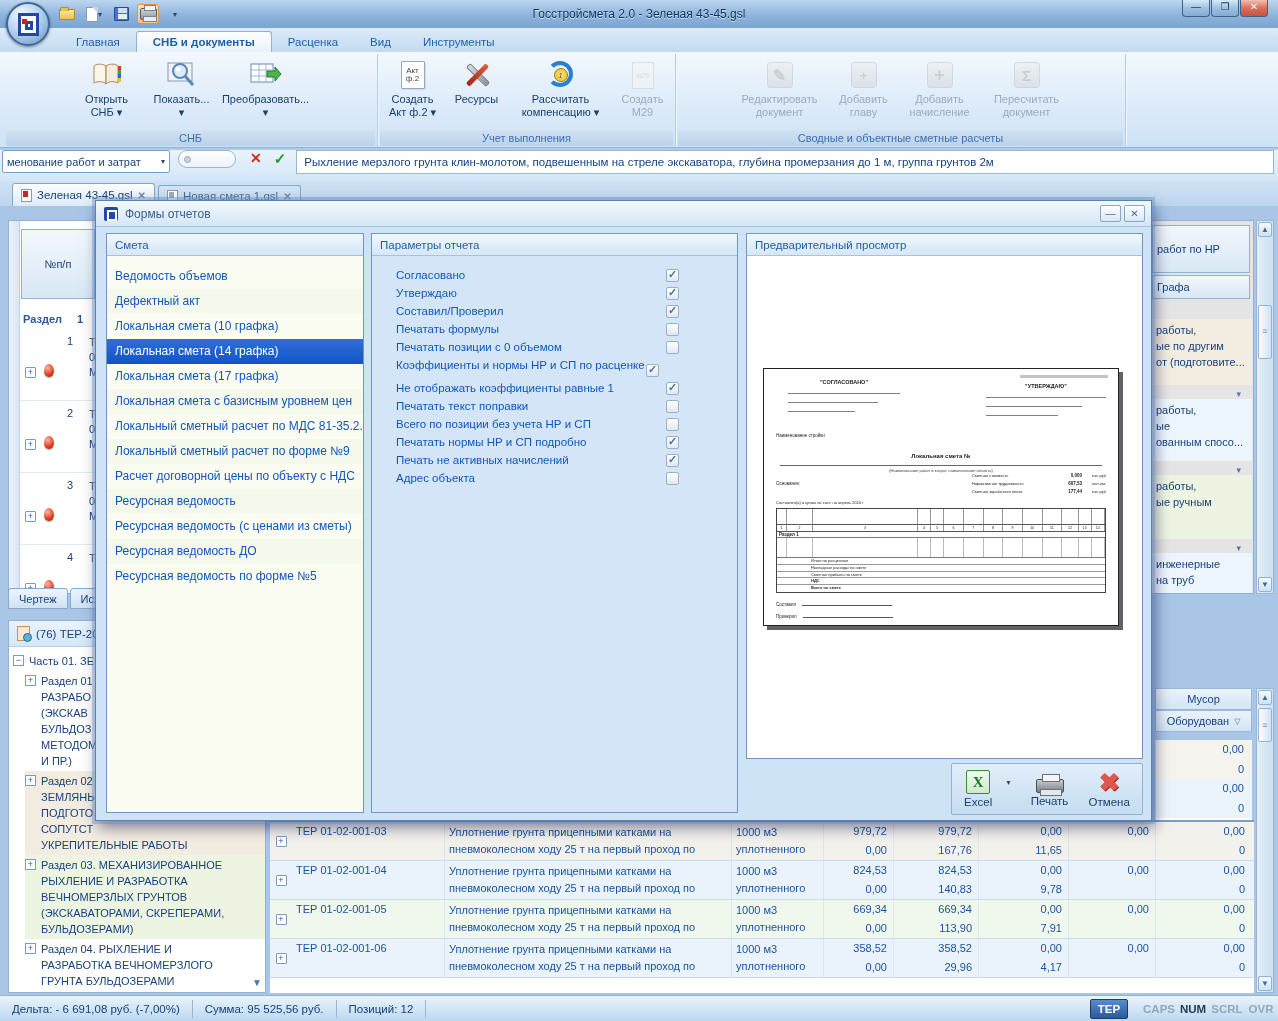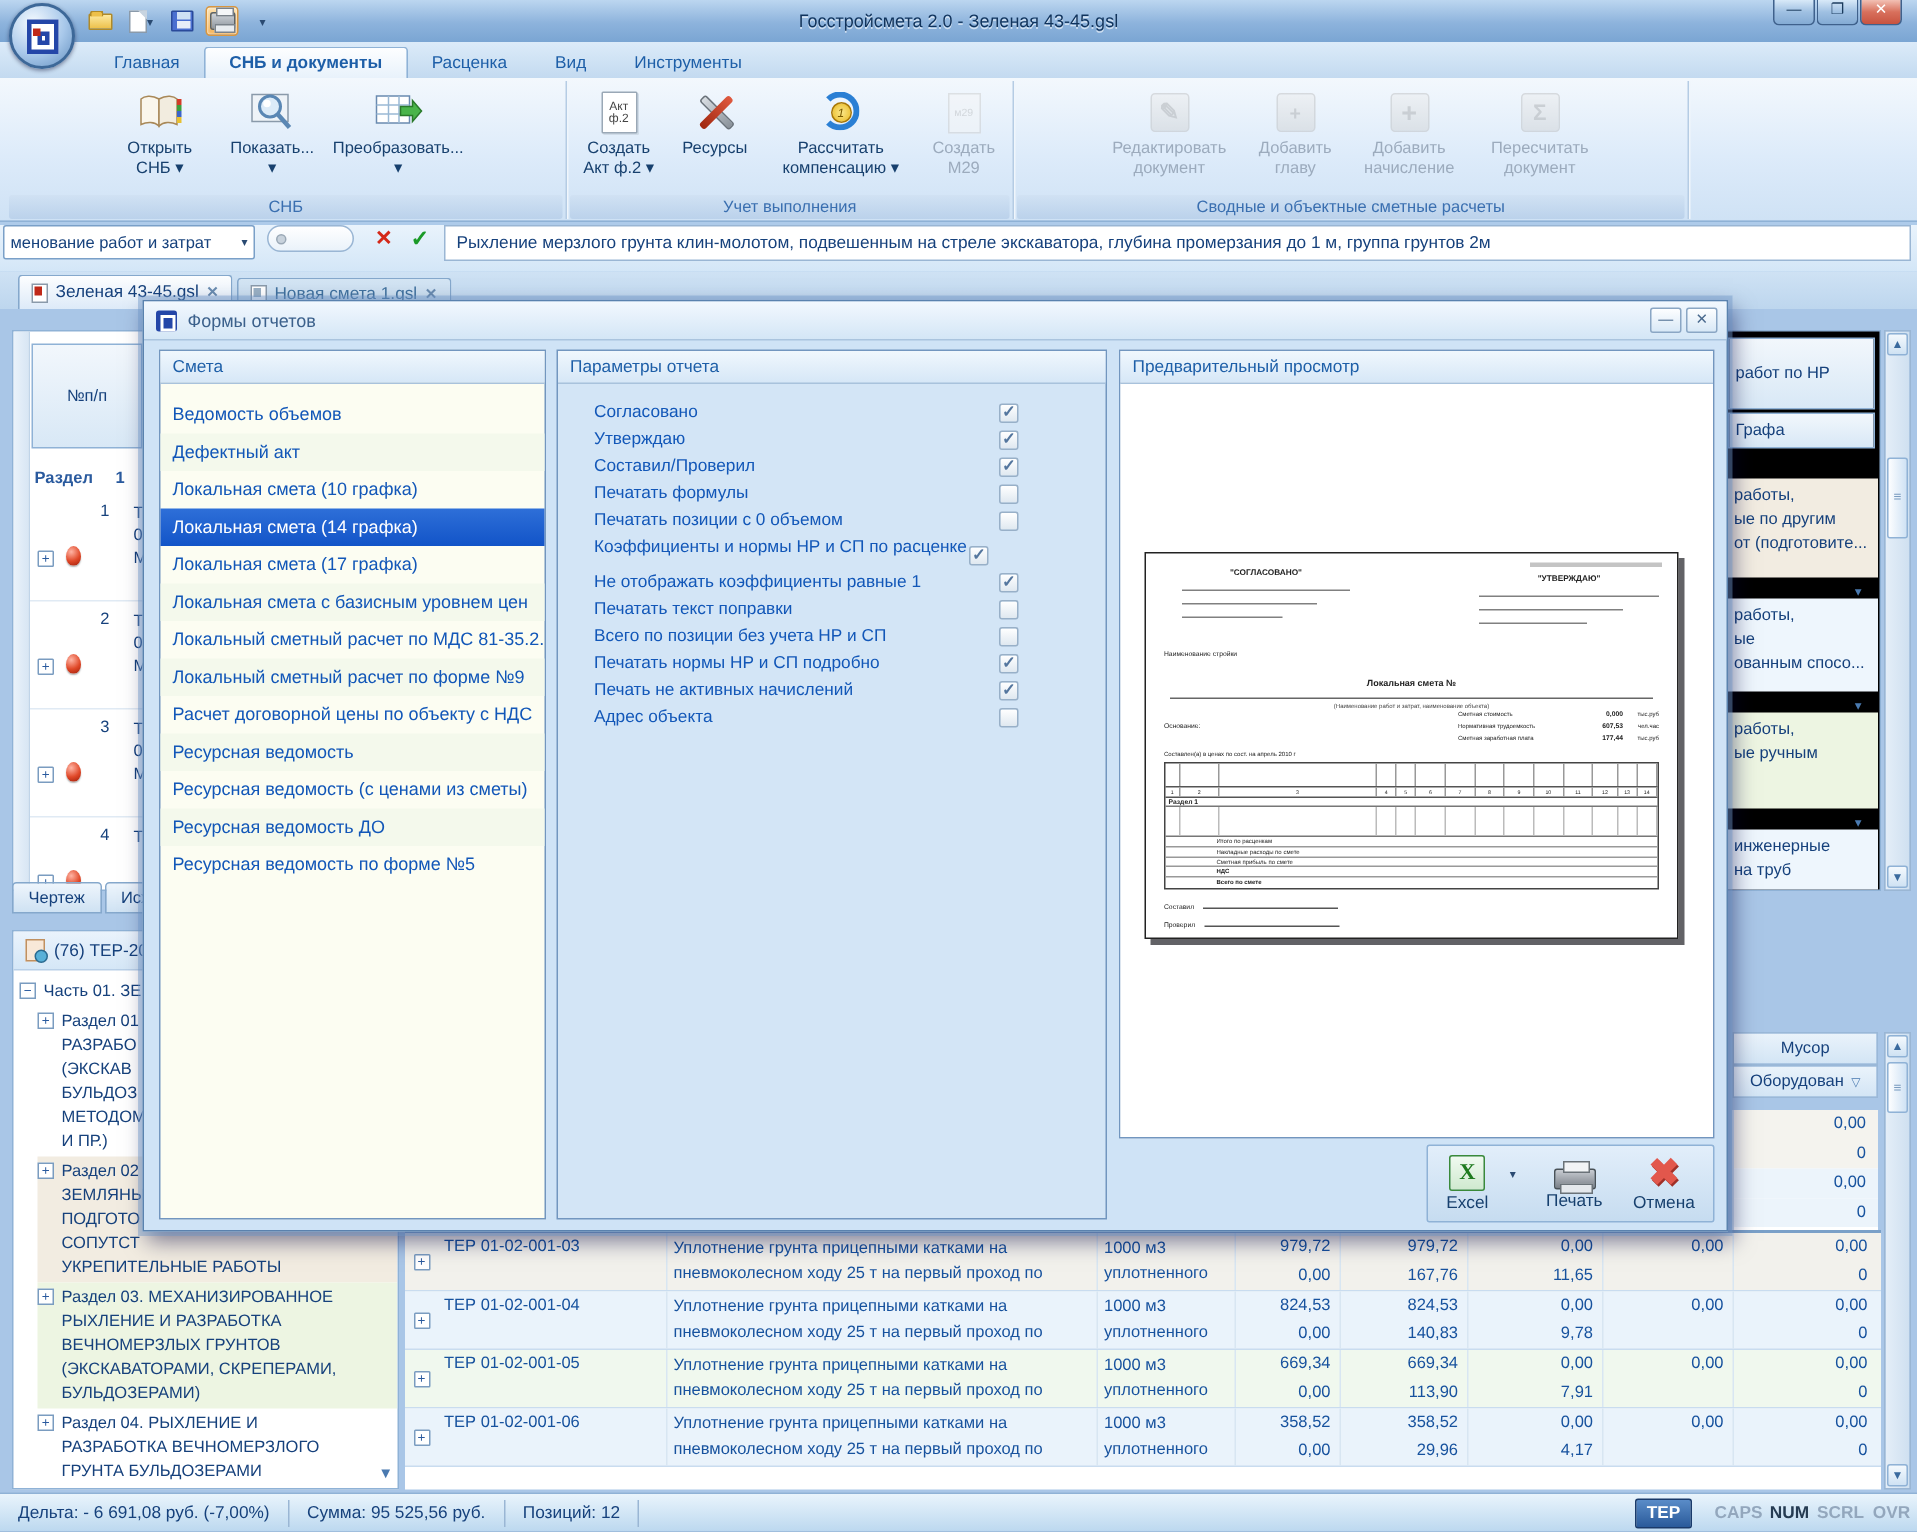--- a/index.html
+++ b/index.html
@@ -99,21 +99,21 @@
 .tdicon::after{content:"";position:absolute;right:-3px;bottom:-2px;width:7px;height:7px;border-radius:50%;background:#58b0d8;border:1px solid #2a6a90}
 .titems{position:absolute;left:0;top:28px;right:0;bottom:0;overflow:hidden;padding:2px 0 0 4px}
 .titem{position:relative;display:flex;gap:5px;padding:2px 2px 2px 16px;color:#16417c;line-height:16px}
 .titem.ind{margin-left:12px}
 .texp{position:absolute;left:0;top:4px;width:11px;height:11px;background:#fff;border:1px solid #7a9cc0;color:#2a5a9e;font-size:9px;line-height:9px;text-align:center}
 .titem .tlabel{white-space:pre-line}
 .tint-warm{background:#f2ece1}
 .tint-green{background:#edf5e2}
 .tscroll{position:absolute;right:3px;bottom:4px;color:#4a7ab0;font-size:10px}
 
-.panelR{position:absolute;left:1150px;top:14px;width:104px;height:374px;background:#000000;border:1px solid #8fb2d6;border-left:none;overflow:hidden}
+.panelR{position:absolute;left:1150px;top:14px;width:104px;height:374px;background:#e5e5e5;border:1px solid #8fb2d6;border-left:none;overflow:hidden}
 .rhdr{position:absolute;left:2px;width:98px;background:linear-gradient(#f2f7fc,#d8e8f6);border:1px solid #8fb2d6;color:#16417c;display:flex;align-items:center;padding-left:4px}
 .rcell{position:absolute;left:2px;width:100px;color:#16417c;line-height:16px;white-space:pre-line;padding:3px 0 0 4px}
 .rdrop{position:absolute;color:#4a7ab0;font-size:9px}
 
 .vscroll{position:absolute;width:18px;background:linear-gradient(90deg,#e4eef8,#cfe0f0);border:1px solid #9ab6d4}
 .sarrow{position:absolute;left:1px;width:14px;height:15px;background:linear-gradient(#f4f9fd,#cfe2f3);border:1px solid #8fb2d6;border-radius:2px;color:#3a6a9e;font-size:8px;text-align:center;line-height:14px}
 .sthumb{position:absolute;left:1px;width:14px;background:linear-gradient(90deg,#fdfeff,#cfe2f4);border:1px solid #8fb2d6;border-radius:2px;color:#7a9cc0;font-size:9px;text-align:center}
 
 .musorhdr{position:absolute;left:1155px;width:97px;height:22px;background:linear-gradient(#eaf3fb,#d3e5f5);border:1px solid #9ab8d8;display:flex;align-items:center;justify-content:center;color:#16417c}
 .musorhdr .funnel{margin-left:5px;font-size:8px;color:#4a7ab0}

